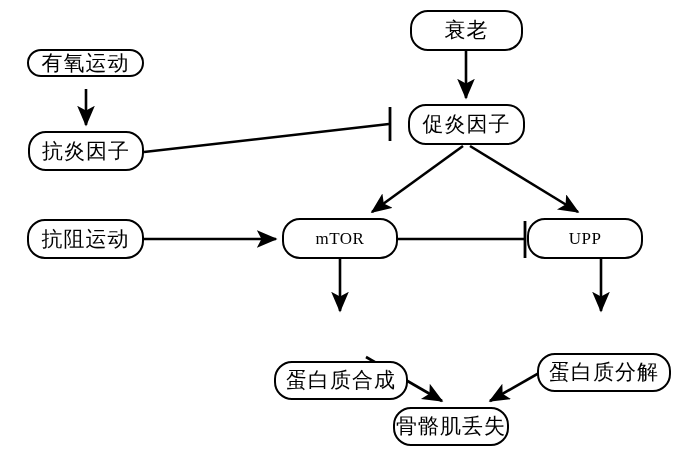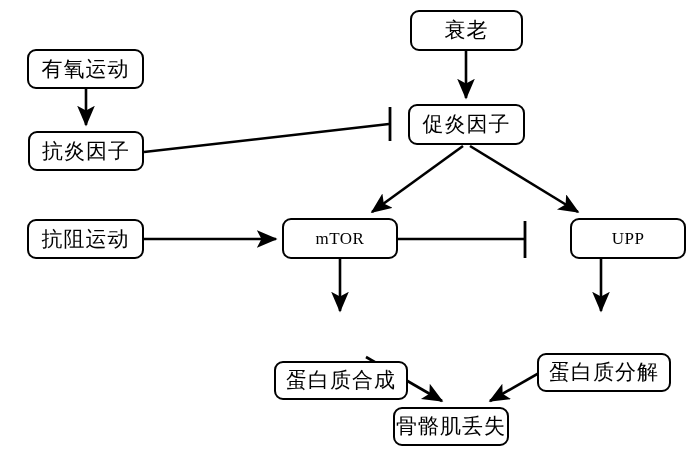--- a/index.html
+++ b/index.html
@@ -20,21 +20,21 @@
     left: 0;
     top: 0;
     width: 700px;
     height: 456px;
     pointer-events: none;
   }
   .node {
     position: absolute;
     box-sizing: border-box;
     border: 2px solid #000000;
-    border-radius: 9px;
+    border-radius: 18px;
     background: #ffffff;
     display: flex;
     align-items: center;
     justify-content: center;
     color: #000000;
     white-space: nowrap;
     z-index: 2;
   }
   .node .label {
     display: block;
@@ -107,41 +107,41 @@
 
     <g>
       <line x1="567" y1="357" x2="490" y2="401" stroke="#000000" stroke-width="2.6" marker-end="url(#arrowhead)"></line>
     </g>
   </svg>
 
   <div class="node cjk" style="left:410px; top:10px; width:113px; height:41px;">
     <span class="label">衰老</span>
   </div>
 
-  <div class="node cjk" style="left:27px; top:49px; width:117px; height:40px;">
+  <div class="node cjk" style="left:27px; top:49px; width:117px; height:28px;">
     <span class="label">有氧运动</span>
   </div>
 
   <div class="node cjk" style="left:408px; top:104px; width:117px; height:41px;">
     <span class="label">促炎因子</span>
   </div>
 
   <div class="node cjk" style="left:28px; top:131px; width:116px; height:40px;">
     <span class="label">抗炎因子</span>
   </div>
 
   <div class="node cjk" style="left:27px; top:219px; width:117px; height:40px;">
     <span class="label">抗阻运动</span>
   </div>
 
   <div class="node latin" style="left:282px; top:218px; width:116px; height:41px;">
     <span class="label">mTOR</span>
   </div>
 
-  <div class="node latin" style="left:570px; top:218px; width:116px; height:41px;">
+  <div class="node latin" style="left:527px; top:218px; width:116px; height:41px;">
     <span class="label">UPP</span>
   </div>
 
   <div class="node cjk" style="left:274px; top:317px; width:134px; height:39px;margin-top:44px;">
     <span class="label">蛋白质合成</span>
   </div>
 
   <div class="node cjk" style="left:537px; top:317px; width:134px; height:39px;margin-top:36px;">
     <span class="label">蛋白质分解</span>
   </div>

